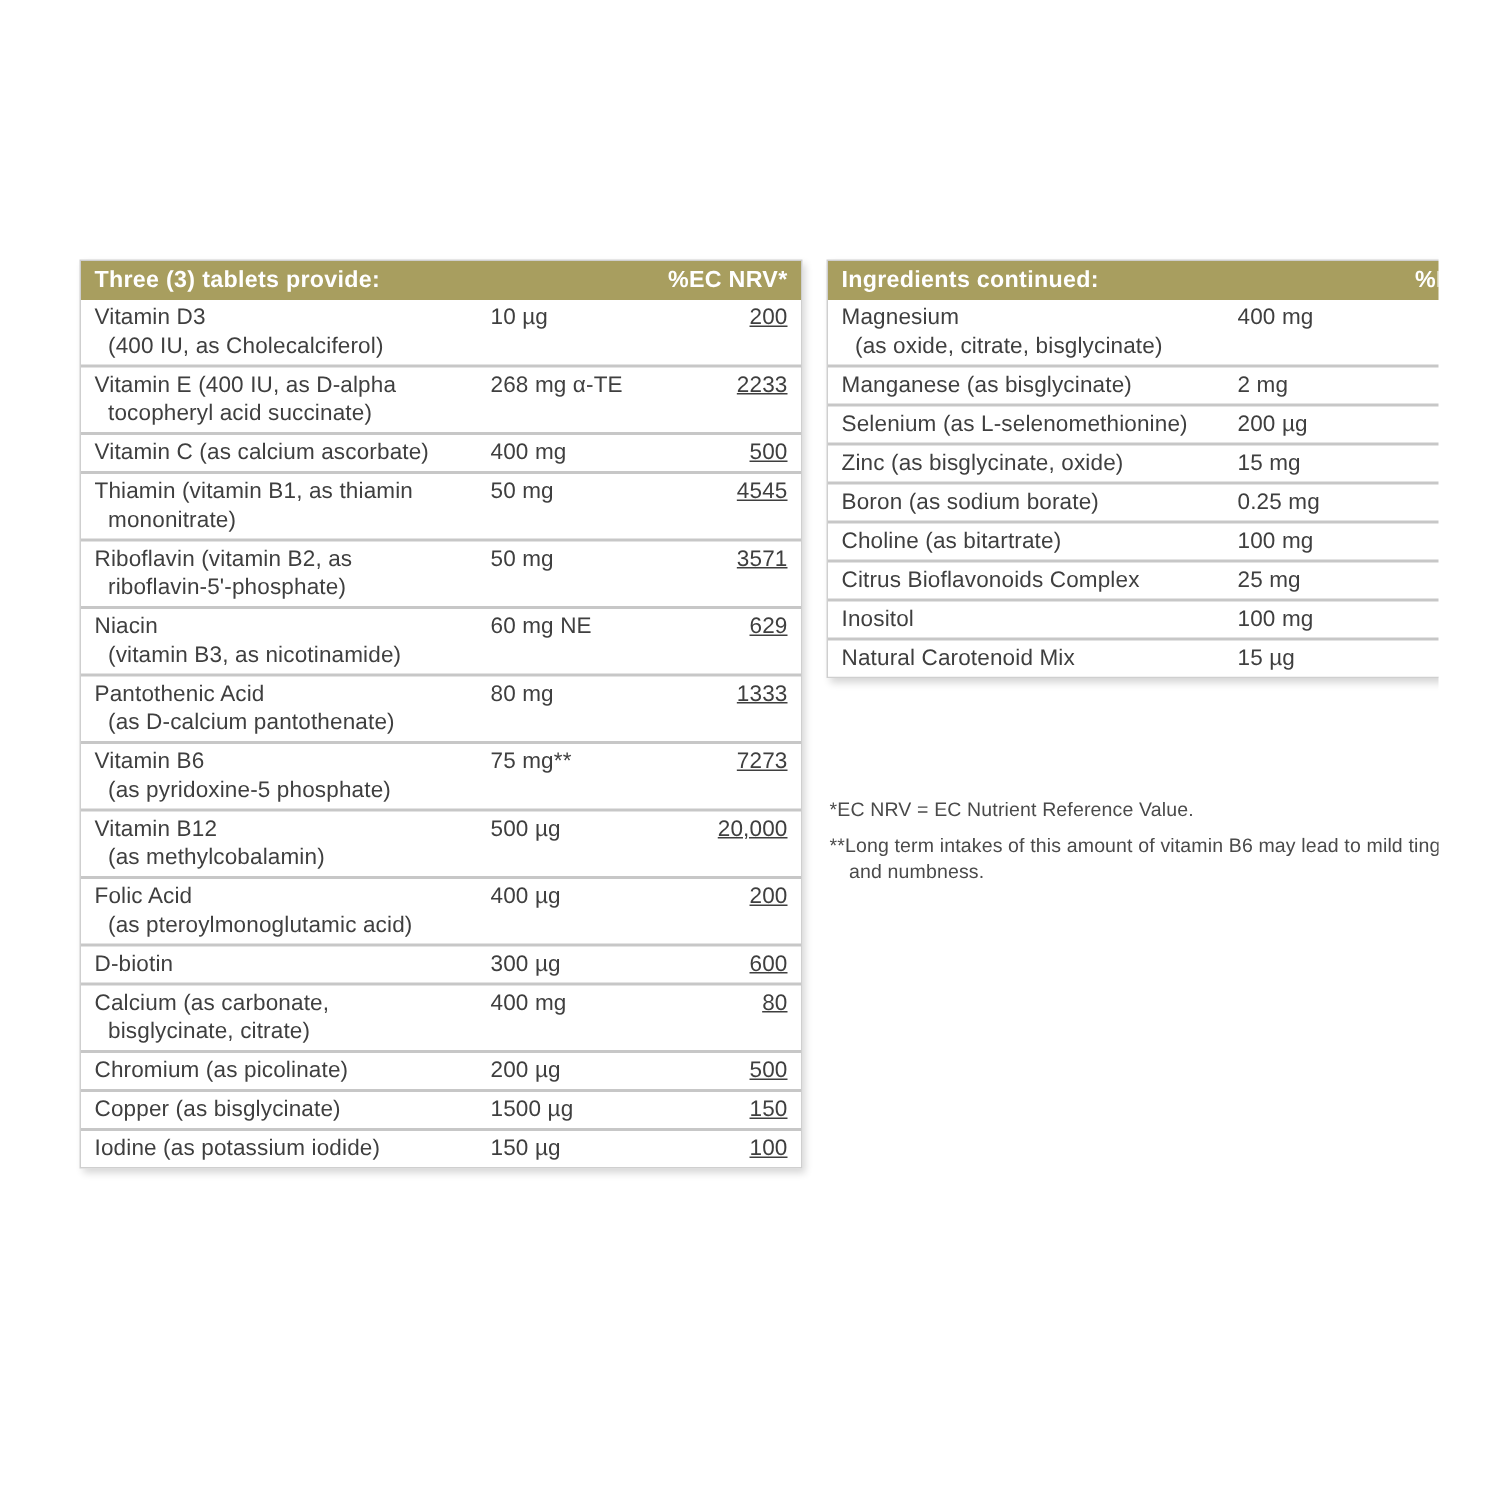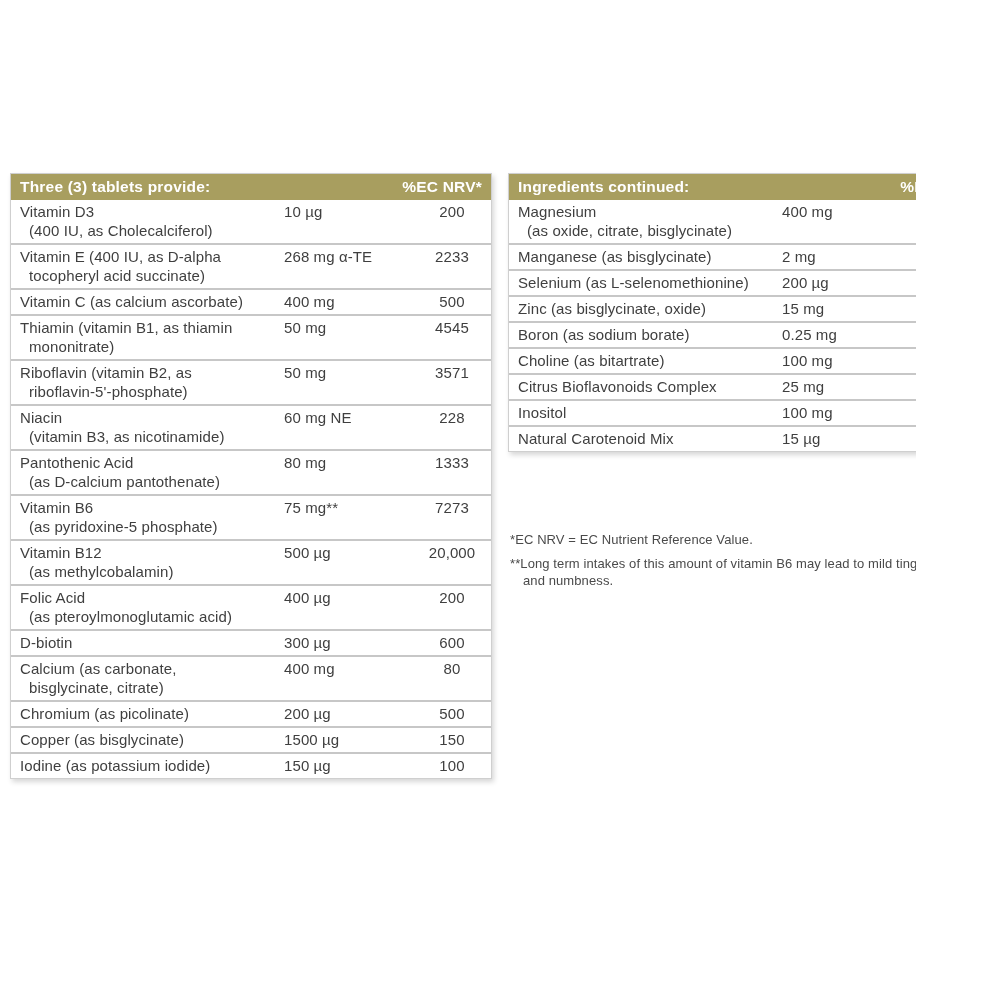--- a/index.html
+++ b/index.html
@@ -8,21 +8,21 @@
     --body-text:#3F3F3F;
     --row-bg:#FFFFFF;
     --separator:#C7C7C7;
     --table-border:#CFCFCF;
     --footnote-text:#4A4A4A;
     --page-bg:#FFFFFF;
   }
   *{box-sizing:border-box;margin:0;padding:0;}
   html,body{width:1000px;height:1000px;background:var(--page-bg);
     font-family:"Liberation Sans","DejaVu Sans",sans-serif;}
-  .canvas{position:relative;width:916px;height:1000px;background:var(--page-bg);overflow:hidden;}
+  .canvas{position:relative;width:916px;height:1000px;background:var(--page-bg);overflow:hidden;margin-left:43px;}
 
   .panel{
     position:absolute;width:482px;background:var(--row-bg);
     border:1px solid var(--table-border);
     box-shadow:2px 3px 5px rgba(0,0,0,0.16);
   }
   .panel-left{left:10px;top:173px;}
   .panel-right{left:508px;top:173px;}
 
   .panel-header{
@@ -36,21 +36,21 @@
   .rows{width:100%;}
   .row{
     display:grid;grid-template-columns:264px 138px 1fr;
     padding:2px 9px 3px;
     font-size:15px;line-height:19px;color:var(--body-text);
     letter-spacing:0.1px;background:var(--row-bg);
   }
   .row + .row{border-top:2px solid var(--separator);}
   .name .line2{padding-left:9px;}
   .amount{white-space:nowrap;}
-  .nrv{text-align:center;white-space:nowrap;}
+  .nrv{text-align:right;white-space:nowrap;text-decoration:underline;}
 
   .footnotes{
     position:absolute;left:510px;top:531px;width:452px;
     font-size:13px;line-height:17px;color:var(--footnote-text);
     letter-spacing:0.1px;
   }
   .footnote{padding-left:13px;text-indent:-13px;margin-bottom:7px;}
 </style>
 </head>
 <body>
@@ -101,21 +101,21 @@
           </div>
           <div class="cell amount">50 mg</div>
           <div class="cell nrv">3571</div>
         </div>
         <div class="row">
           <div class="cell name">
             <div class="line1">Niacin</div>
             <div class="line2">(vitamin B3, as nicotinamide)</div>
           </div>
           <div class="cell amount">60 mg NE</div>
-          <div class="cell nrv">228</div>
+          <div class="cell nrv">629</div>
         </div>
         <div class="row">
           <div class="cell name">
             <div class="line1">Pantothenic Acid</div>
             <div class="line2">(as D-calcium pantothenate)</div>
           </div>
           <div class="cell amount">80 mg</div>
           <div class="cell nrv">1333</div>
         </div>
         <div class="row">

